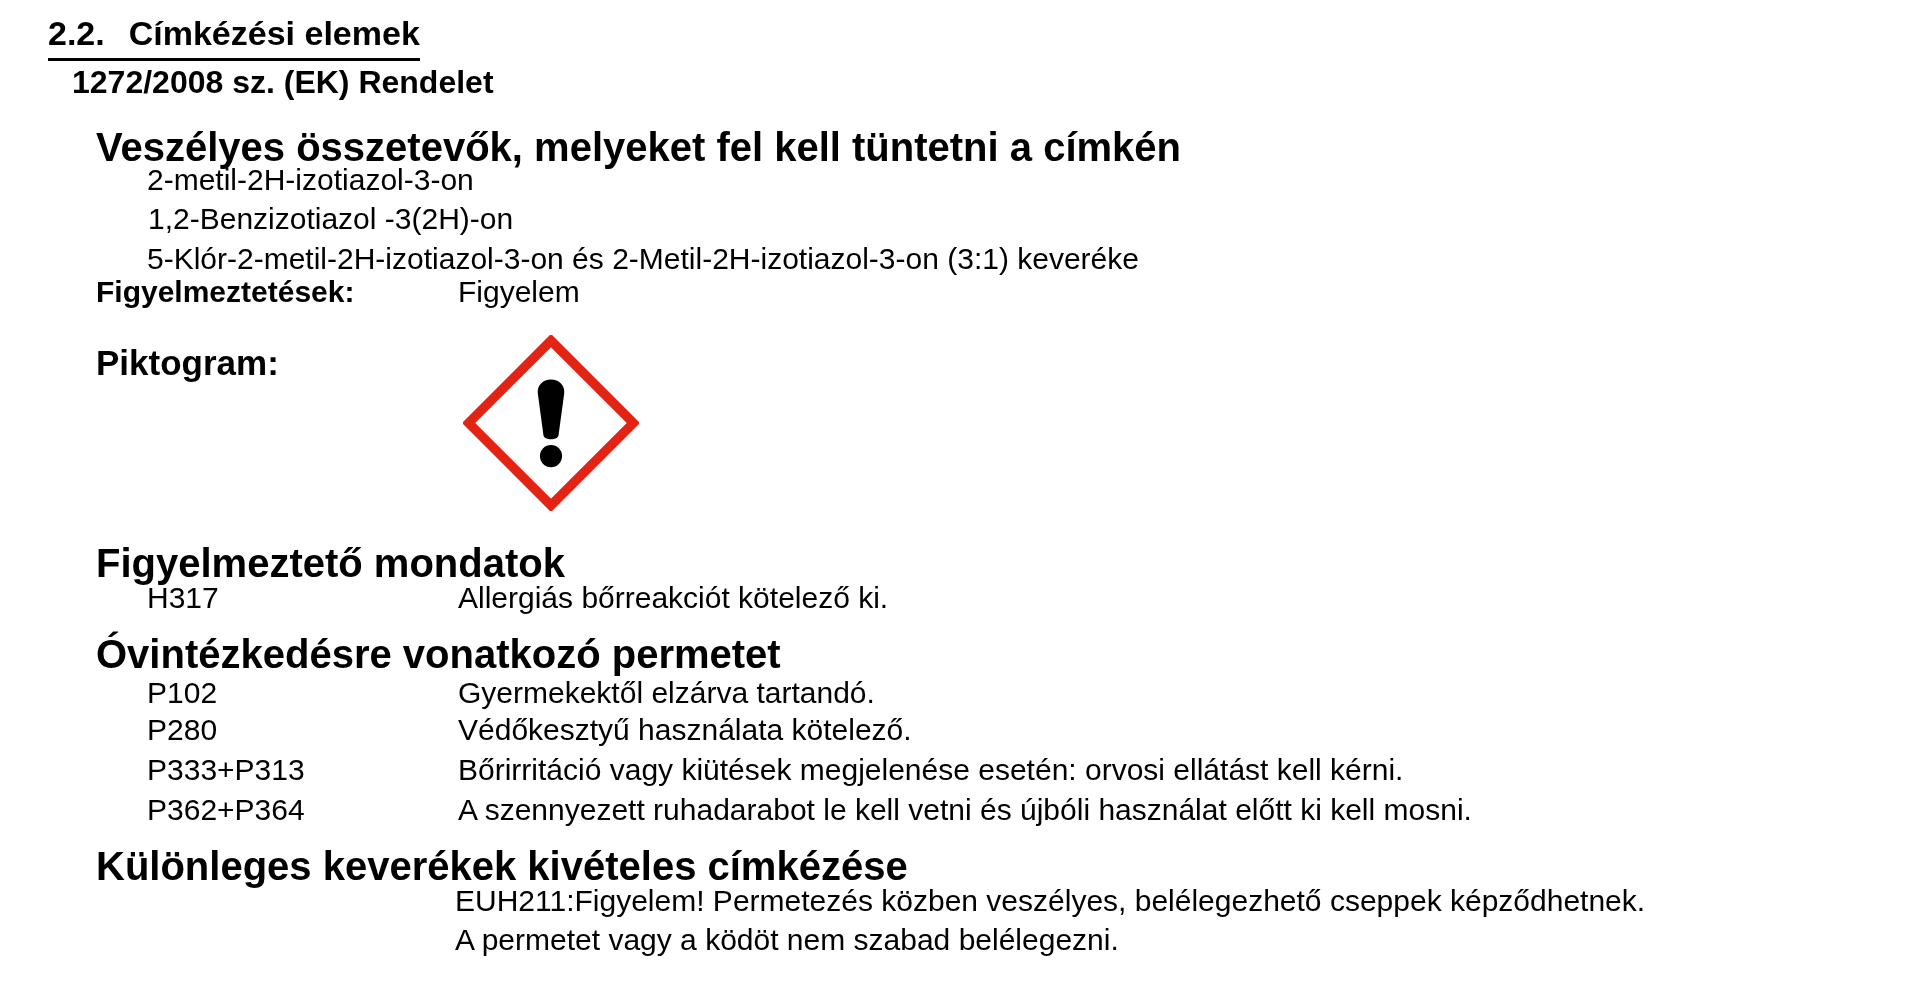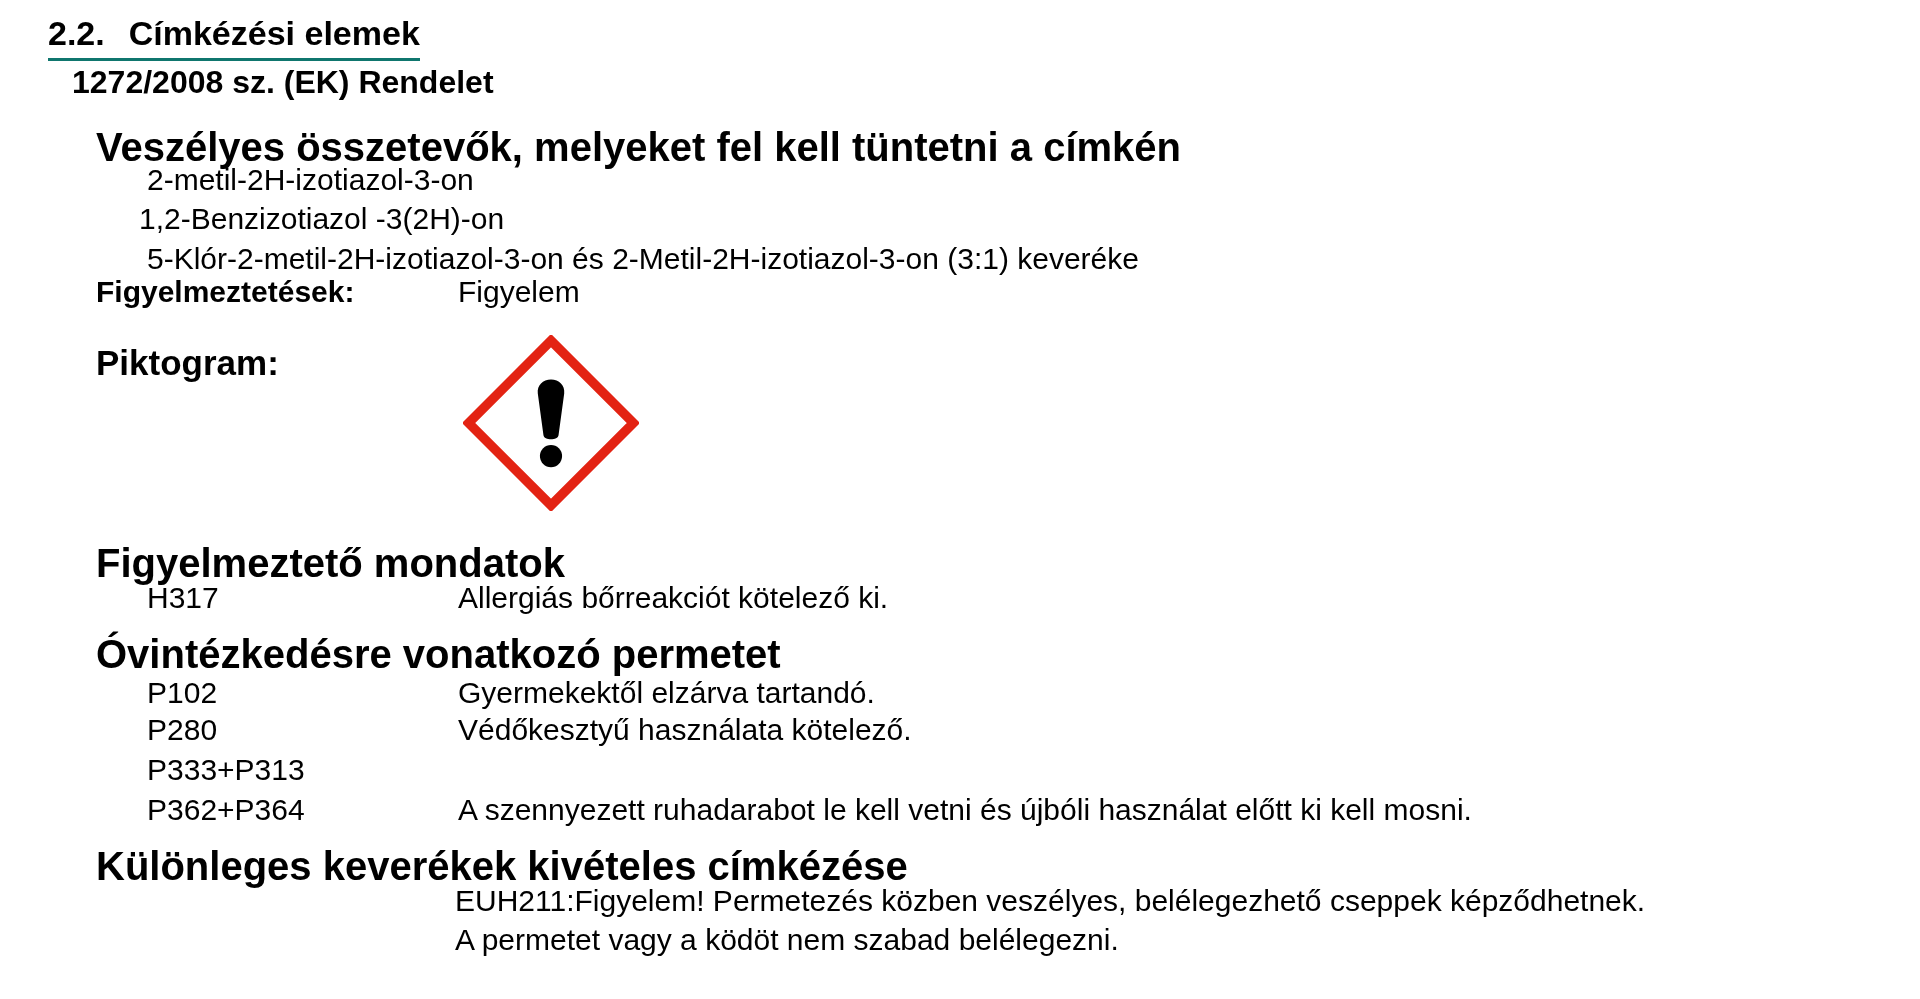--- a/index.html
+++ b/index.html
@@ -5,21 +5,21 @@
   html,body{margin:0;padding:0;}
   body{
     width:1920px;height:999px;
     background:#ffffff;color:#000000;
     font-family:"Liberation Sans", sans-serif;
     position:relative;overflow:hidden;
   }
   .line{position:absolute;white-space:nowrap;font-size:30px;line-height:1.2;}
   .b{font-weight:bold;}
   .title{font-size:34px;font-weight:bold;}
-  .title .ul{display:inline-block;border-bottom:3px solid #0f766e;padding-bottom:4px;}
+  .title .ul{display:inline-block;border-bottom:3px solid #000000;padding-bottom:4px;}
   .tabgap{display:inline-block;width:24px;}
   .reg{font-size:32px;font-weight:bold;}
   .h3{font-size:40px;font-weight:bold;}
   .row{display:flex;align-items:baseline;}
   .codecol{display:inline-block;width:311px;flex:0 0 311px;}
   .lblcol{display:inline-block;width:362px;flex:0 0 362px;font-weight:bold;}
   .pictogram{position:absolute;}
 </style>
 </head>
 <body>
@@ -28,21 +28,21 @@
 
   <div class="line title" style="top:13px;left:48px">
     <span class="ul"><span>2.2.</span><span class="tabgap"></span><span>Címkézési elemek</span></span>
   </div>
 
   <div class="line reg" style="top:63px;left:72px">1272/2008 sz. (EK) Rendelet</div>
 
   <div class="line h3" style="top:123px;left:96px">Veszélyes összetevők, melyeket fel kell tüntetni a címkén</div>
 
   <div class="line" style="top:162px;left:147px">2-metil-2H-izotiazol-3-on</div>
-  <div class="line" style="top:201px;left:139px">1,2-Benzizotiazol -3(2H)-on</div>
+  <div class="line" style="top:201px;left:148px">1,2-Benzizotiazol -3(2H)-on</div>
   <div class="line" style="top:241px;left:147px">5-Klór-2-metil-2H-izotiazol-3-on és 2-Metil-2H-izotiazol-3-on (3:1) keveréke</div>
 
   <div class="line row" style="top:274px;left:96px">
     <span class="lblcol">Figyelmeztetések:</span>
     <span>Figyelem</span>
   </div>
 
   <div class="line b" style="top:342px;left:96px;font-size:35px">Piktogram:</div>
 
   <svg class="pictogram" style="top:335px;left:463px" width="176" height="176" viewBox="0 0 100 100" role="img">
@@ -64,20 +64,21 @@
   <div class="line row" style="top:675px;left:147px">
     <span class="codecol">P102</span>
     <span>Gyermekektől elzárva tartandó.</span>
   </div>
   <div class="line row" style="top:712px;left:147px">
     <span class="codecol">P280</span>
     <span>Védőkesztyű használata kötelező.</span>
   </div>
   <div class="line row" style="top:752px;left:147px">
     <span class="codecol">P333+P313</span>
+    <span>Bőrirritáció vagy kiütések megjelenése esetén: orvosi ellátást kell kérni.</span>
   </div>
   <div class="line row" style="top:792px;left:147px">
     <span class="codecol">P362+P364</span>
     <span>A szennyezett ruhadarabot le kell vetni és újbóli használat előtt ki kell mosni.</span>
   </div>
 
   <div class="line h3" style="top:842px;left:96px">Különleges keverékek kivételes címkézése</div>
   <div class="line" style="top:883px;left:455px">EUH211:Figyelem! Permetezés közben veszélyes, belélegezhető cseppek képződhetnek.</div>
   <div class="line" style="top:922px;left:455px">A permetet vagy a ködöt nem szabad belélegezni.</div>
 

